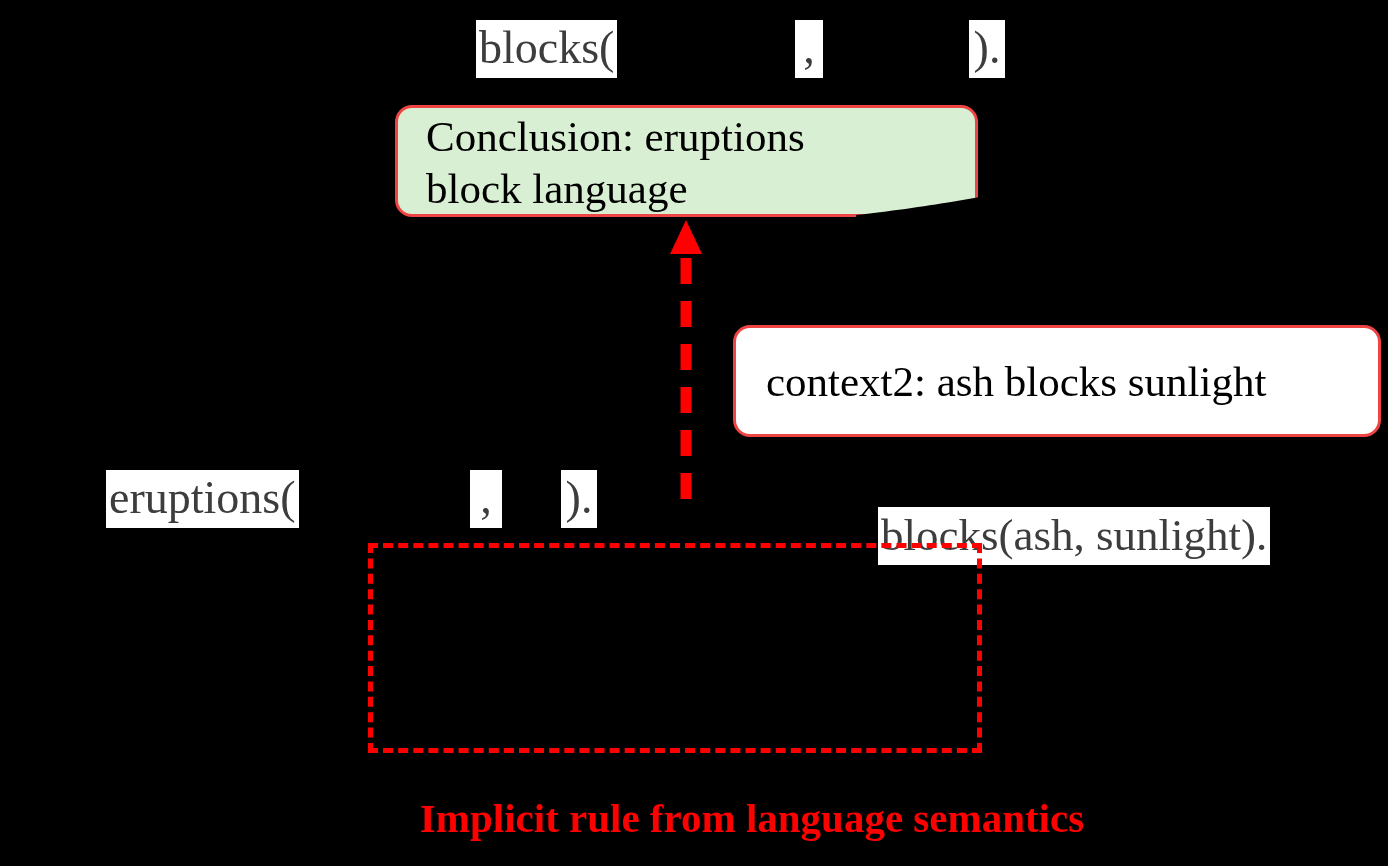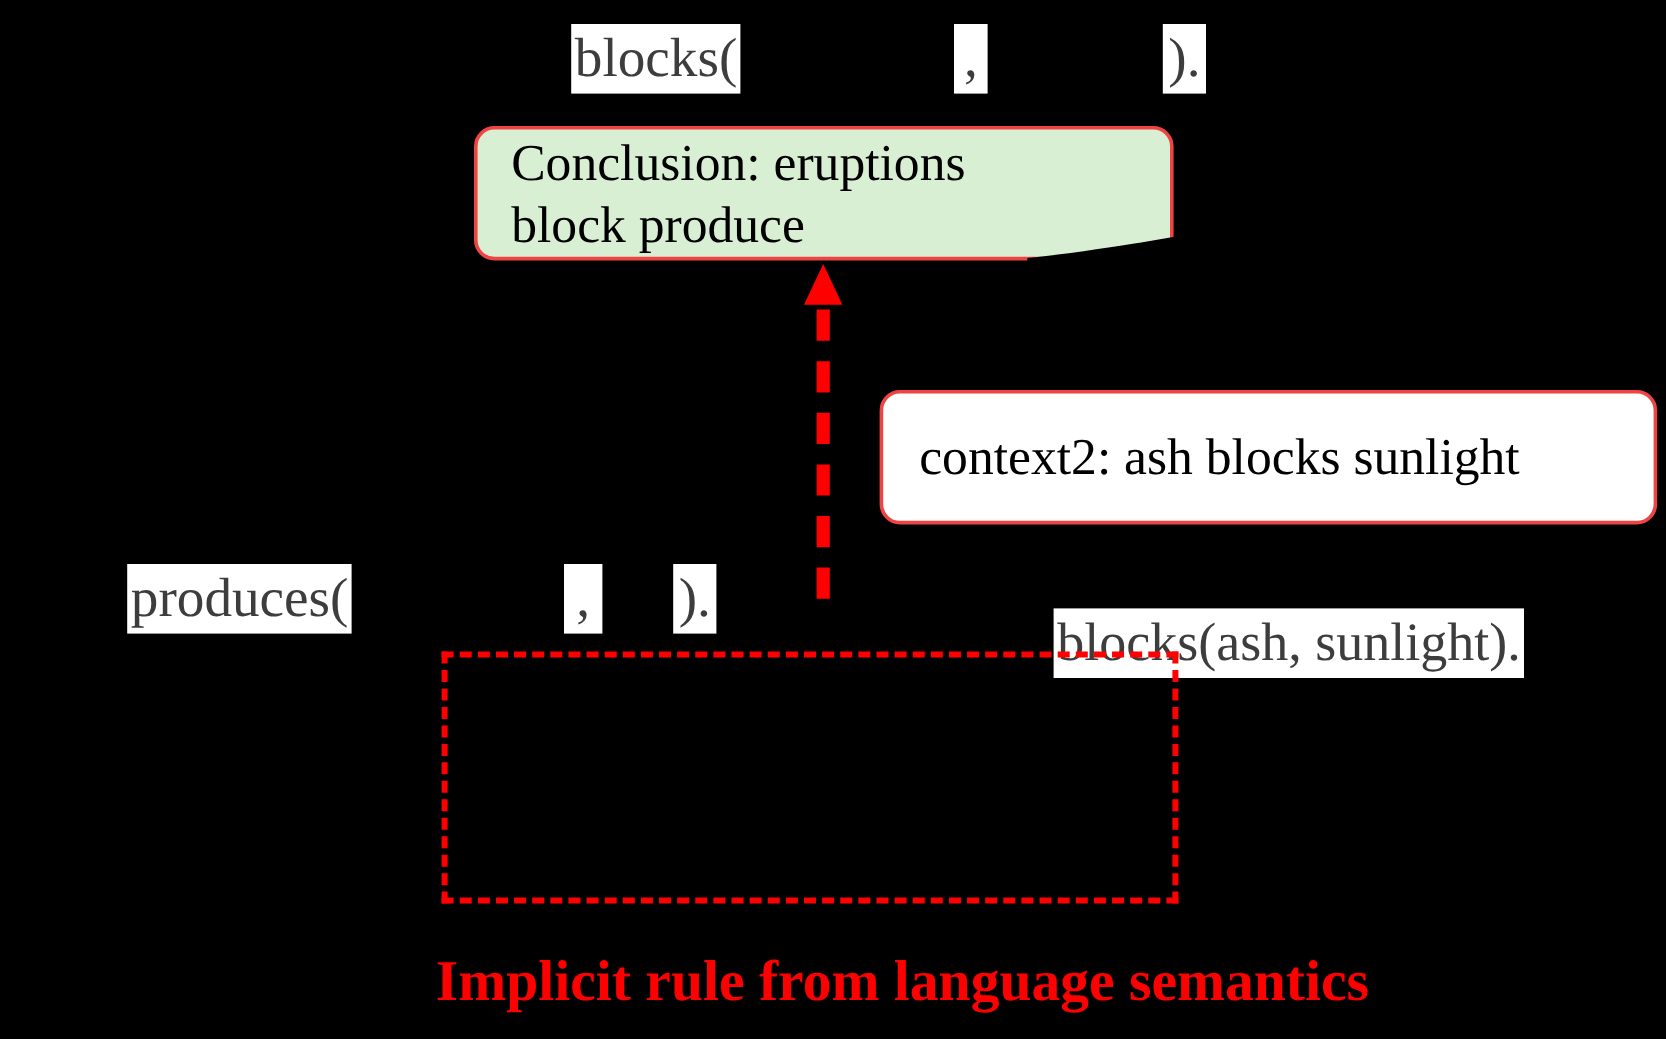--- a/index.html
+++ b/index.html
@@ -56,59 +56,59 @@
     left: 368px; top: 543px; width: 614px; height: 210px;
     box-sizing: border-box;
     border: 5px dashed #ff0000;
   }
   
   #implicit-rule-caption {
     position: absolute;
     left: 352px; top: 794px; width: 800px;
     text-align: center;
     color: #ff0000;
-    font-size: 48px;
+    font-size: 41px;
     font-weight: bold;
     line-height: 48px;
     white-space: nowrap;
   }
   .abs { position: absolute; }
 </style>
 </head>
 <body>
 
 <div class="canvas">
 
   <div>
     <span class="frag" style="left:476px; top:20px;">blocks(</span>
     <span class="frag small" style="left:795px; top:20px; width:22px;">,</span>
     <span class="frag small" style="left:969px; top:20px; width:30px;">).</span>
   </div>
 
   <div class="rbox" id="conclusion-box">
     <span class="l">Conclusion: eruptions</span>
-    <span class="l">block produce</span>
+    <span class="l">block language</span>
   </div>
 
   <svg class="abs" style="left:856px; top:194px;" width="124" height="24">
     <path d="M0,21 C30,18 70,12 95,8 L124,3 L124,24 L0,24 Z" fill="#000000"></path>
   </svg>
 
   <svg class="abs" style="left:664px; top:218px;" width="44" height="292">
     <polygon points="22,2 38,36 6,36" fill="#ff0000"></polygon>
     <line x1="22" y1="40" x2="22" y2="290" stroke="#ff0000" stroke-width="11" stroke-dasharray="26 17"></line>
   </svg>
 
 
   <div class="rbox" id="context2-box">
     <span>context2: ash blocks sunlight</span>
   </div>
 
   <div>
-    <span class="frag" style="left:106px; top:470px;">produces(</span>
+    <span class="frag" style="left:106px; top:470px;">eruptions(</span>
     <span class="frag small" style="left:470px; top:470px; width:26px;">,</span>
     <span class="frag small" style="left:561px; top:470px; width:30px;">).</span>
   </div>
 
   <span class="frag" style="left:878px; top:471px; font-size:45px;margin-top:36px;">blocks(ash, sunlight).</span>
 
   <div id="implicit-rule-box"></div>
 
   <div id="implicit-rule-caption">Implicit rule from language semantics</div>
 

